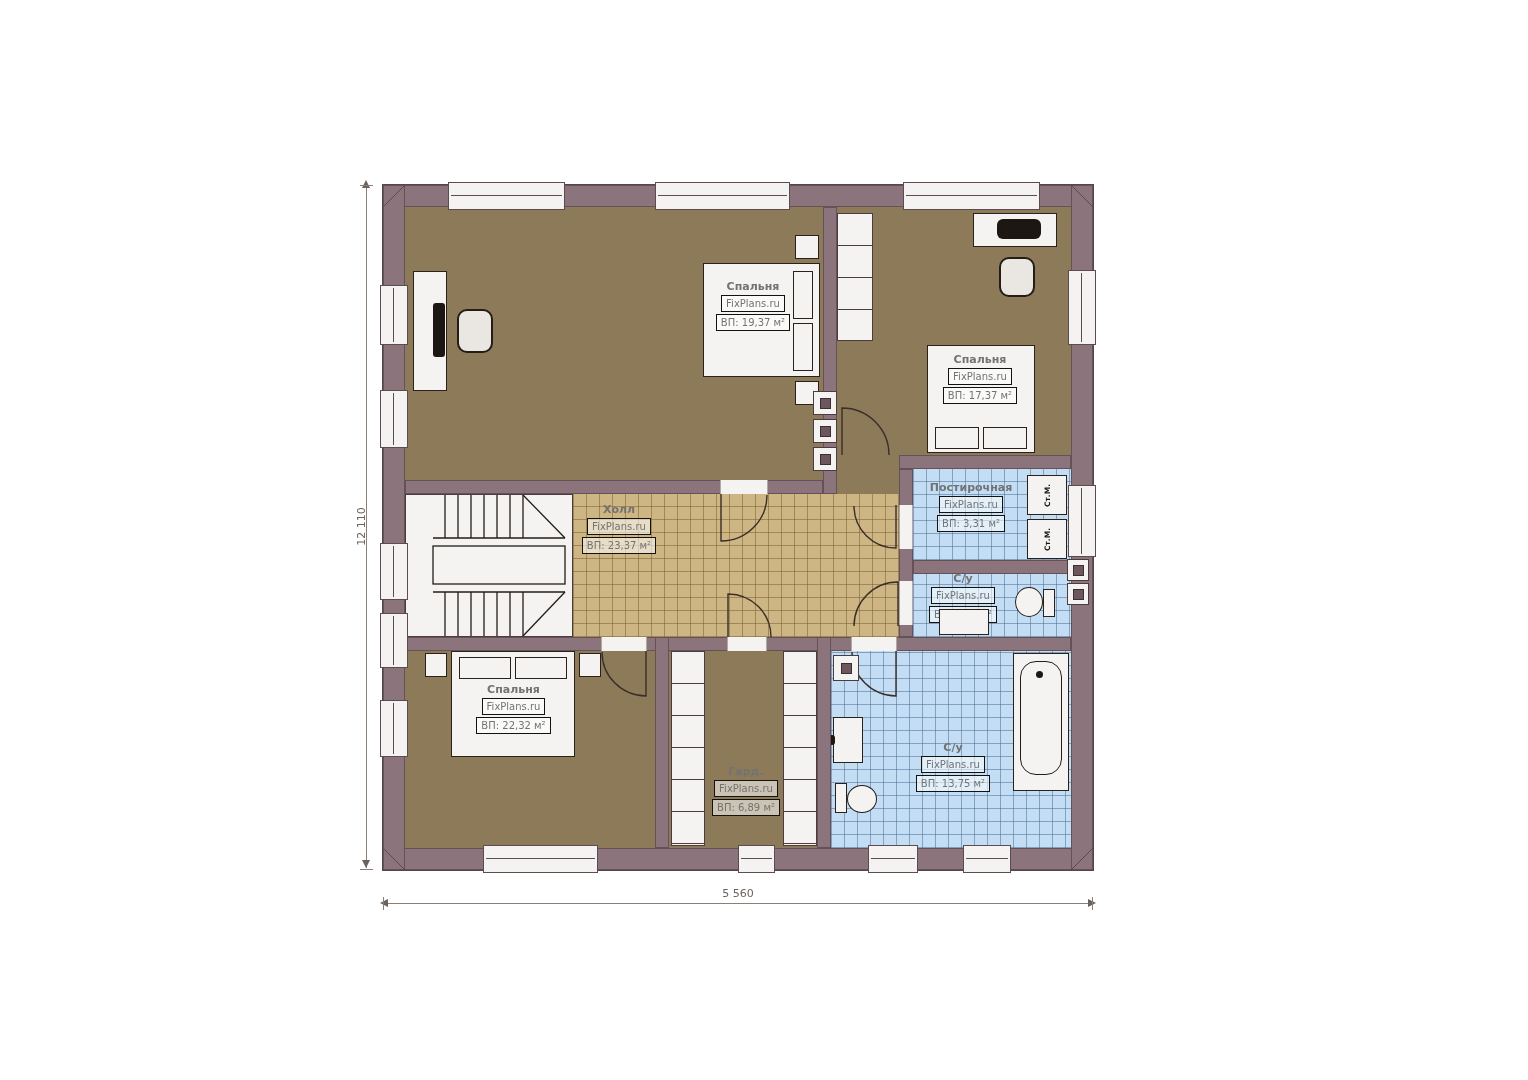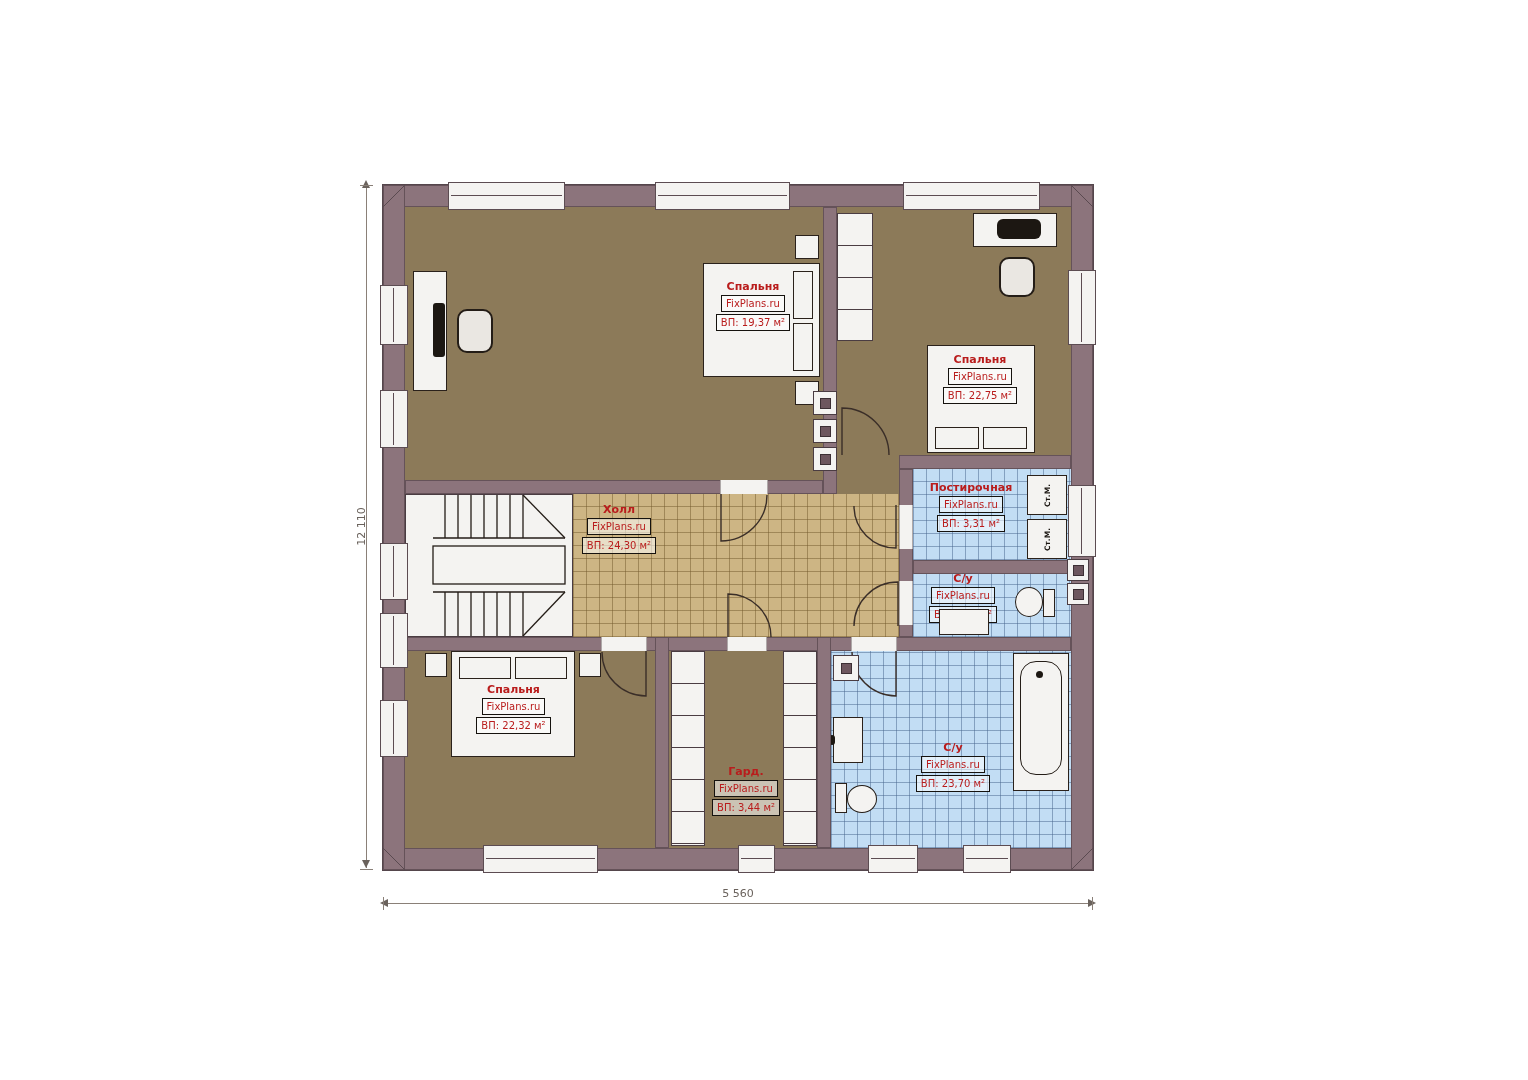--- a/index.html
+++ b/index.html
@@ -26,21 +26,21 @@
   .chair{position:absolute;background:rgba(244,243,241,.9);border:2px solid #241d17;border-radius:10px;box-sizing:border-box;}
   .bowl{position:absolute;background:#f4f3f1;border:1.5px solid #241d17;border-radius:50%;box-sizing:border-box;}
   .closet{position:absolute;background:#f4f3f1;border:1px solid #4a3c42;box-sizing:border-box;
     background-image:repeating-linear-gradient(to bottom,transparent 0,transparent 31px,#4a3c42 31px,#4a3c42 32px);}
   .shaft{position:absolute;background:#f4f3f1;border:1px solid #4a3c42;box-sizing:border-box;}
   .shaft:after{content:'';position:absolute;left:50%;top:50%;width:11px;height:11px;margin:-5.5px 0 0 -5.5px;
     background:#6d565e;border:1px solid #3c2f34;box-sizing:border-box;}
   .miter{position:absolute;width:22px;height:22px;}
   .m135{background:linear-gradient(135deg,transparent calc(50% - .6px),#5a4a50 calc(50% - .6px),#5a4a50 calc(50% + .6px),transparent calc(50% + .6px));}
   .m45{background:linear-gradient(45deg,transparent calc(50% - .6px),#5a4a50 calc(50% - .6px),#5a4a50 calc(50% + .6px),transparent calc(50% + .6px));}
-  .rl{position:absolute;text-align:center;color:#b91c1c;z-index:30;}
+  .rl{position:absolute;text-align:center;color:#737373;z-index:30;}
   .rl .nm{font-size:11px;font-weight:bold;white-space:nowrap;}
   .rl .bx{display:block;width:fit-content;margin:2px auto 0;border:1.5px solid #15120e;
           background:rgba(255,255,255,.55);font-size:10px;padding:0 4px;line-height:15px;white-space:nowrap;}
   .door{position:absolute;z-index:25;}
   .door svg{overflow:visible;display:block;}
   .door path{stroke:#3a2e28;stroke-width:1.4;fill:none;}
   .washer-txt{position:absolute;inset:0;display:flex;align-items:center;justify-content:center;
     font-size:7.5px;font-weight:bold;color:#1a1511;writing-mode:vertical-rl;transform:rotate(180deg);}
   .dim{color:#6a625c;font-size:11px;}
   .dl{position:absolute;background:#8a8078;}
@@ -218,51 +218,51 @@
     </div>
 
   <div class="rl" style="left:305px;top:95px;width:130px;">
     <div class="nm">Спальня</div>
     <span class="bx">FixPlans.ru</span>
     <span class="bx">ВП: 19,37 м²</span>
   </div>
   <div class="rl" style="left:532px;top:168px;width:130px;">
     <div class="nm">Спальня</div>
     <span class="bx">FixPlans.ru</span>
-    <span class="bx">ВП: 22,75 м²</span>
+    <span class="bx">ВП: 17,37 м²</span>
   </div>
   <div class="rl" style="left:186px;top:318px;width:100px;">
     <div class="nm">Холл</div>
     <span class="bx">FixPlans.ru</span>
-    <span class="bx">ВП: 24,30 м²</span>
+    <span class="bx">ВП: 23,37 м²</span>
   </div>
   <div class="rl" style="left:528px;top:296px;width:120px;">
     <div class="nm">Постирочная</div>
     <span class="bx">FixPlans.ru</span>
     <span class="bx">ВП: 3,31 м²</span>
   </div>
   <div class="rl" style="left:525px;top:387px;width:110px;">
     <div class="nm">С/у</div>
     <span class="bx">FixPlans.ru</span>
     <span class="bx">ВП: 3,12 м²</span>
   </div>
   <div class="rl" style="left:78px;top:498px;width:105px;">
     <div class="nm">Спальня</div>
     <span class="bx">FixPlans.ru</span>
     <span class="bx">ВП: 22,32 м²</span>
   </div>
   <div class="rl" style="left:318px;top:580px;width:90px;">
     <div class="nm">Гард.</div>
     <span class="bx">FixPlans.ru</span>
-    <span class="bx">ВП: 3,44 м²</span>
+    <span class="bx">ВП: 6,89 м²</span>
   </div>
   <div class="rl" style="left:515px;top:556px;width:110px;">
     <div class="nm">С/у</div>
     <span class="bx">FixPlans.ru</span>
-    <span class="bx">ВП: 23,70 м²</span>
+    <span class="bx">ВП: 13,75 м²</span>
   </div>
 </div>
 
 <div>
   <div class="dl" style="left:366px;top:187px;width:1px;height:681px;"></div>
   <div class="arr" style="left:362px;top:180px;border-bottom:8px solid #6a625c;border-top:none;"></div>
   <div class="arr" style="left:362px;top:860px;border-top:8px solid #6a625c;border-bottom:none;"></div>
   <div class="dl" style="left:360px;top:185px;width:13px;height:1px;"></div>
   <div class="dl" style="left:360px;top:869px;width:13px;height:1px;"></div>
   <div class="abs dim" style="left:331px;top:520px;width:60px;text-align:center;transform:rotate(-90deg);">12 110</div>

